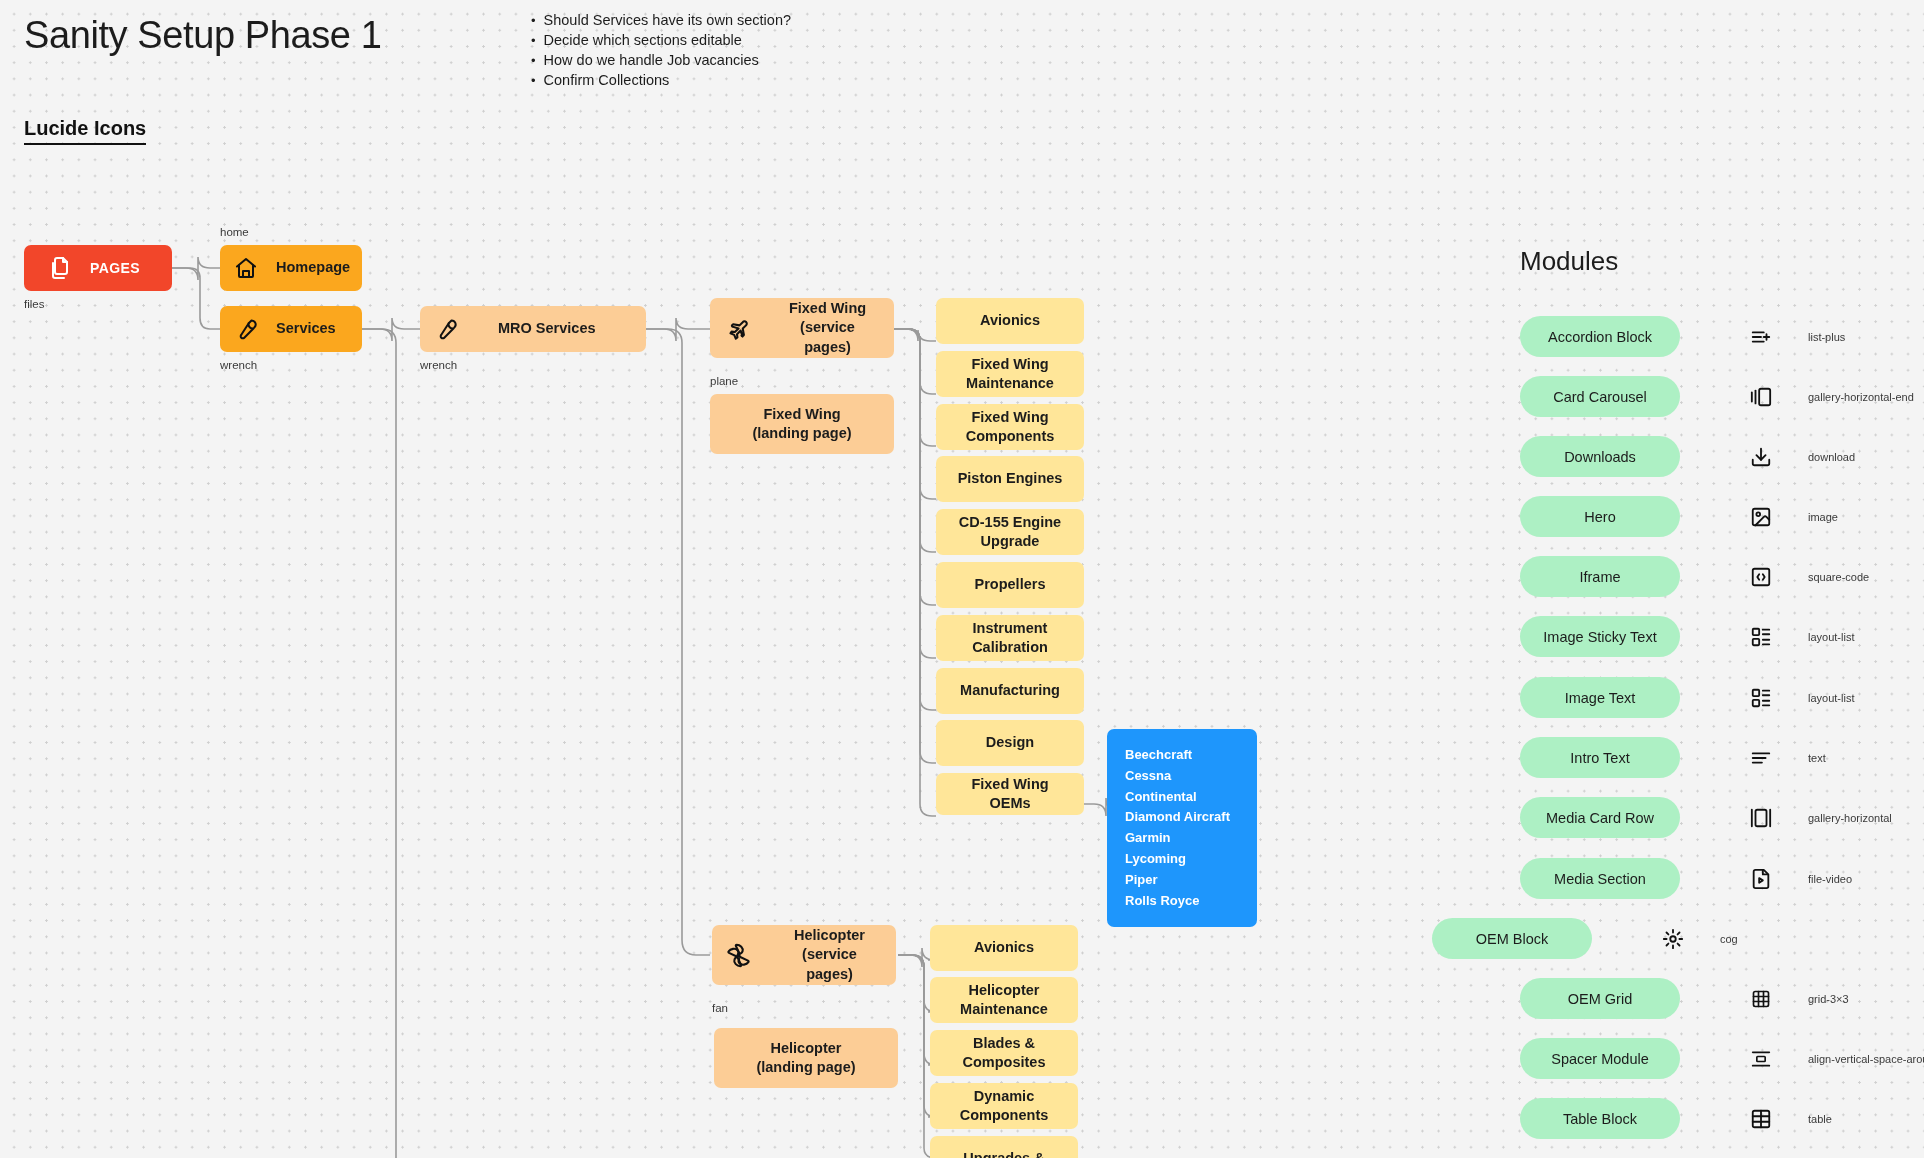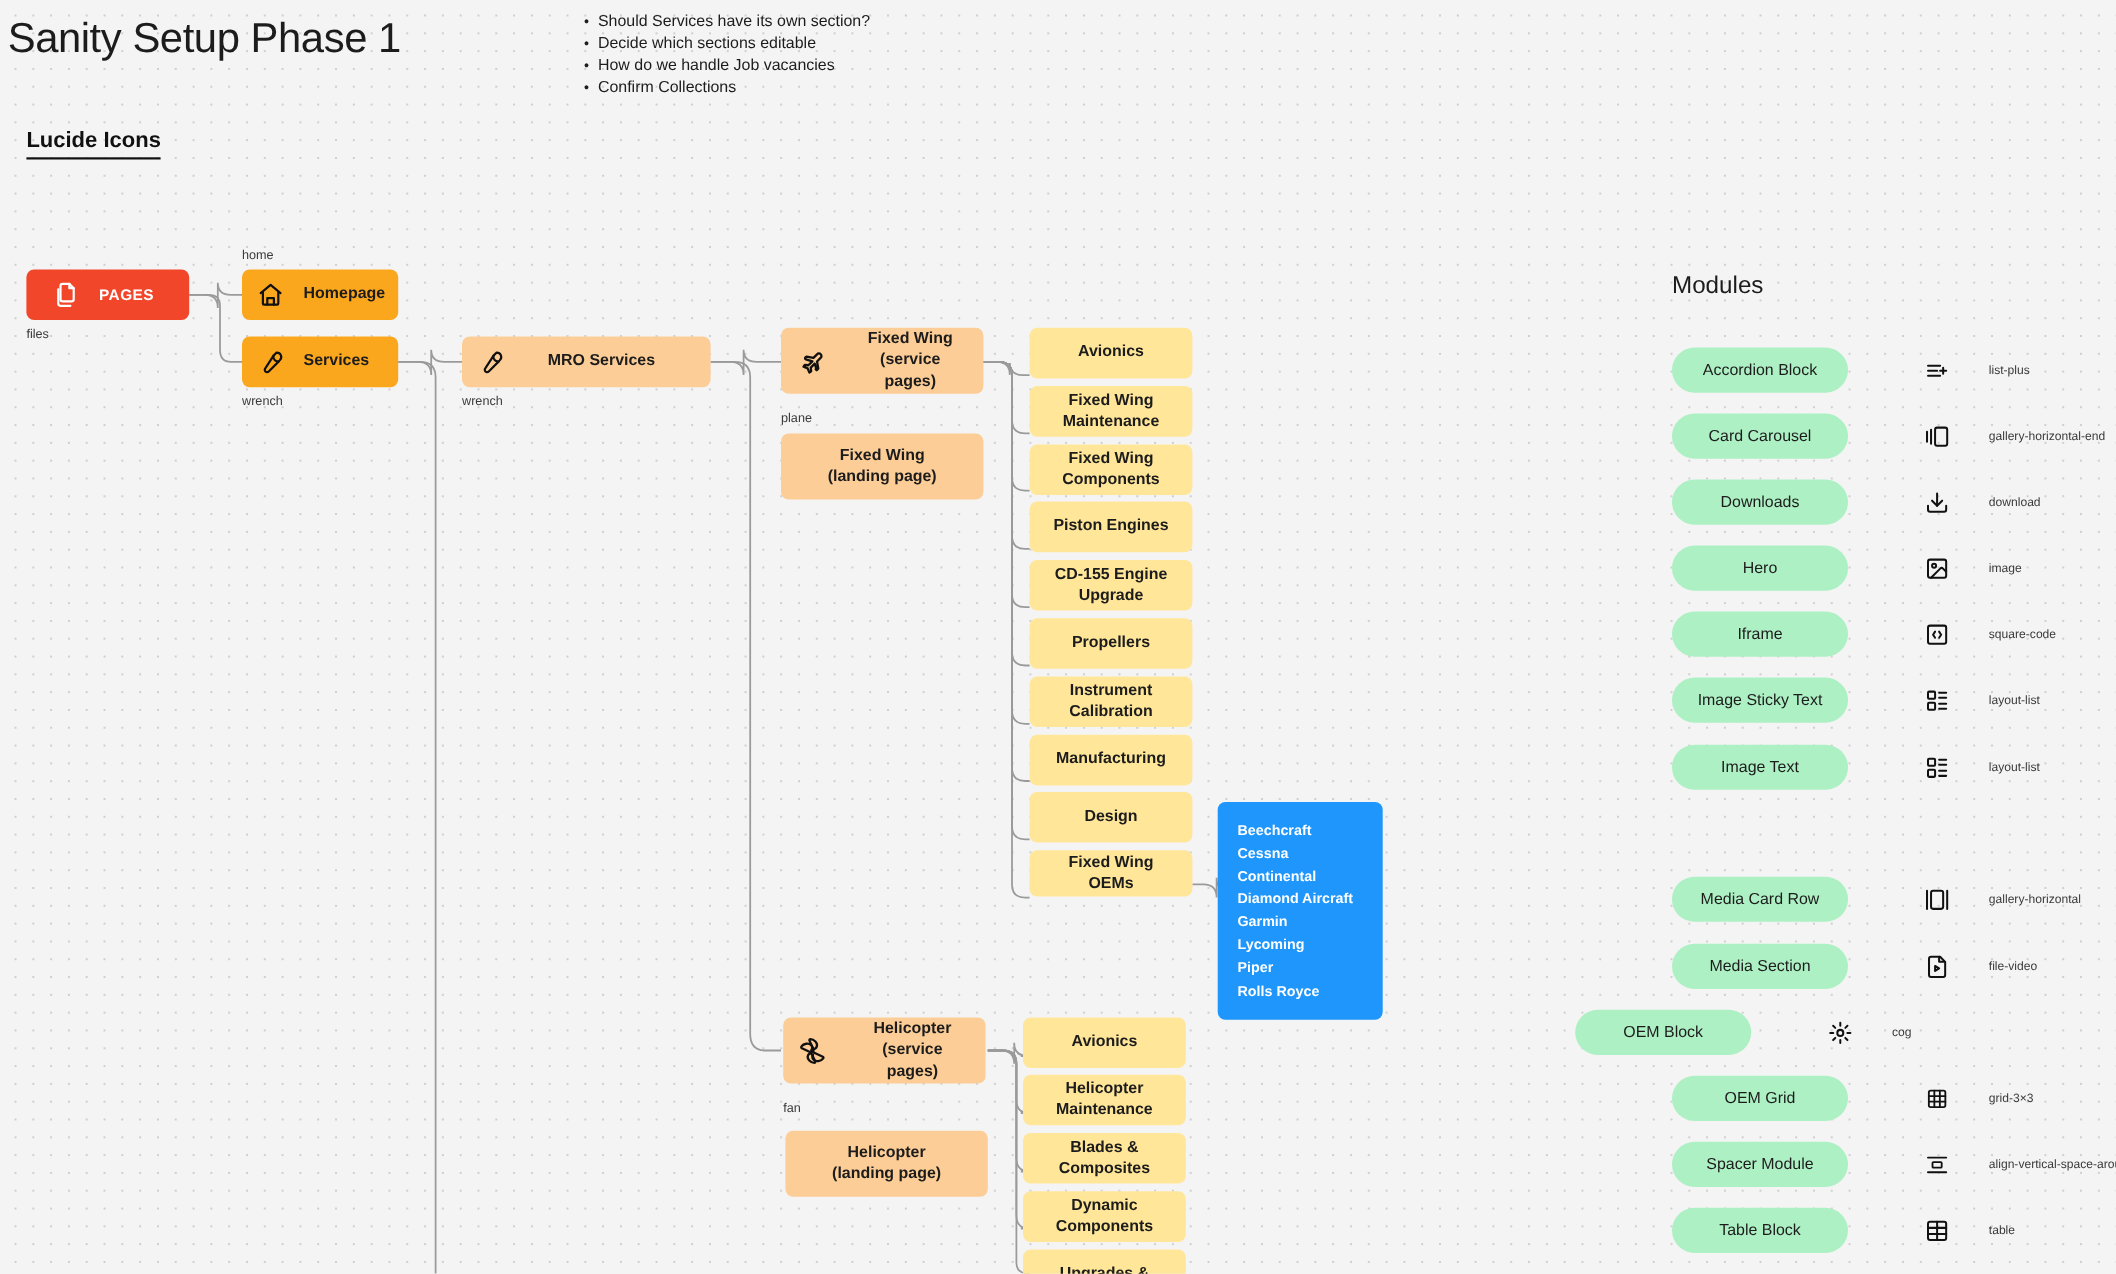--- a/index.html
+++ b/index.html
@@ -14,36 +14,36 @@
     width: 1924px; height: 1158px;
     background-color: #f4f4f4;
     background-image: radial-gradient(circle, #cfcfcf 1px, transparent 1.1px);
     background-size: 16.2px 16.2px;
     background-position: 6px 6px;
   }
   #wires { position: absolute; left:0; top:0; width:1924px; height:1158px; pointer-events:none; }
 
   
   .page-title {
-    position: absolute; left: 7px; top: 14px;
+    position: absolute; left: 24px; top: 14px;
     font-size: 38px; font-weight: 400; color: #1c1c1c;
     letter-spacing: -0.4px;
   }
   .notes { position: absolute; left: 531px; top: 10px; }
   .note-row { display: flex; align-items: baseline; gap: 8px; height: 20px; }
   .note-bullet { font-size: 13px; color: #1c1c1c; line-height: 20px; }
   .note-text { font-size: 14.5px; color: #1c1c1c; line-height: 20px; }
   .section-label {
     position: absolute; left: 24px; top: 117px;
     font-size: 20px; font-weight: 700; color: #111;
     border-bottom: 2px solid #111; padding-bottom: 3px;
   }
   .modules-title {
     position: absolute; left: 1520px; top: 246px;
-    font-size: 22px; font-weight: 400; color: #1c1c1c;
+    font-size: 26px; font-weight: 400; color: #1c1c1c;
   }
 
   
   .node {
     position: absolute;
     display: flex; align-items: center;
     border-radius: 7px;
     padding: 0 14px;
   }
   .node.center { justify-content: center; }
@@ -375,20 +375,31 @@
     <span class="mod-icon">
       <svg width="22" height="22" viewBox="0 0 24 24" fill="none" stroke="#111" stroke-width="2" stroke-linecap="round" stroke-linejoin="round">
         <rect width="7" height="7" x="3" y="3" rx="1"></rect>
           <rect width="7" height="7" x="3" y="14" rx="1"></rect>
         <path d="M14 4h7M14 9h7M14 15h7M14 20h7"></path>
       </svg>
     </span>
     <span class="mod-icon-name">layout-list</span>
   </div>
 
+  <div class="mod-row" style="left:1520px; top:737px;">
+    <div class="mod-pill">
+      <span class="mod-pill-label">Intro Text</span>
+    </div>
+    <span class="mod-icon">
+      <svg width="22" height="22" viewBox="0 0 24 24" fill="none" stroke="#111" stroke-width="2" stroke-linecap="round" stroke-linejoin="round">
+        <path d="M3 7h18M3 12h14M3 17h10"></path>
+      </svg>
+    </span>
+    <span class="mod-icon-name">text</span>
+  </div>
 
   <div class="mod-row" style="left:1520px; top:797px;">
     <div class="mod-pill">
       <span class="mod-pill-label">Media Card Row</span>
     </div>
     <span class="mod-icon">
       <svg width="22" height="22" viewBox="0 0 24 24" fill="none" stroke="#111" stroke-width="2" stroke-linecap="round" stroke-linejoin="round">
         <path d="M2 3v18"></path>
           <rect width="12" height="18" x="6" y="3" rx="2"></rect>
           <path d="M22 3v18"></path>

